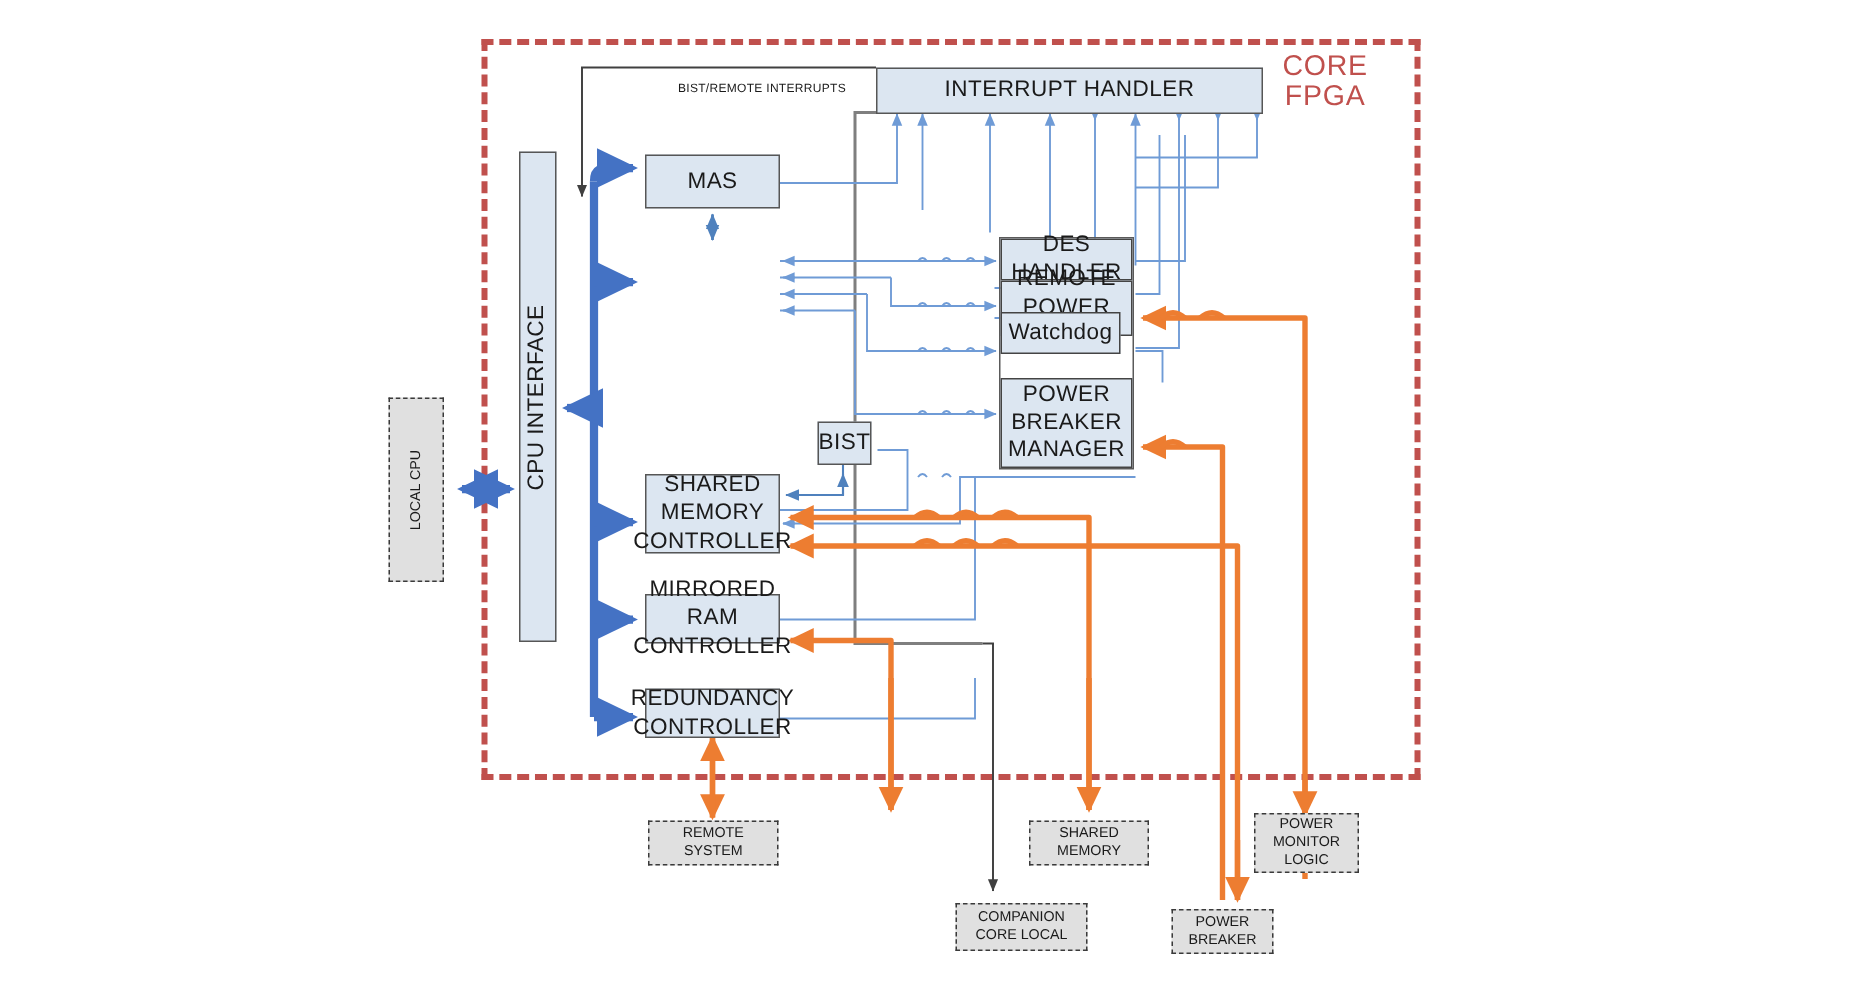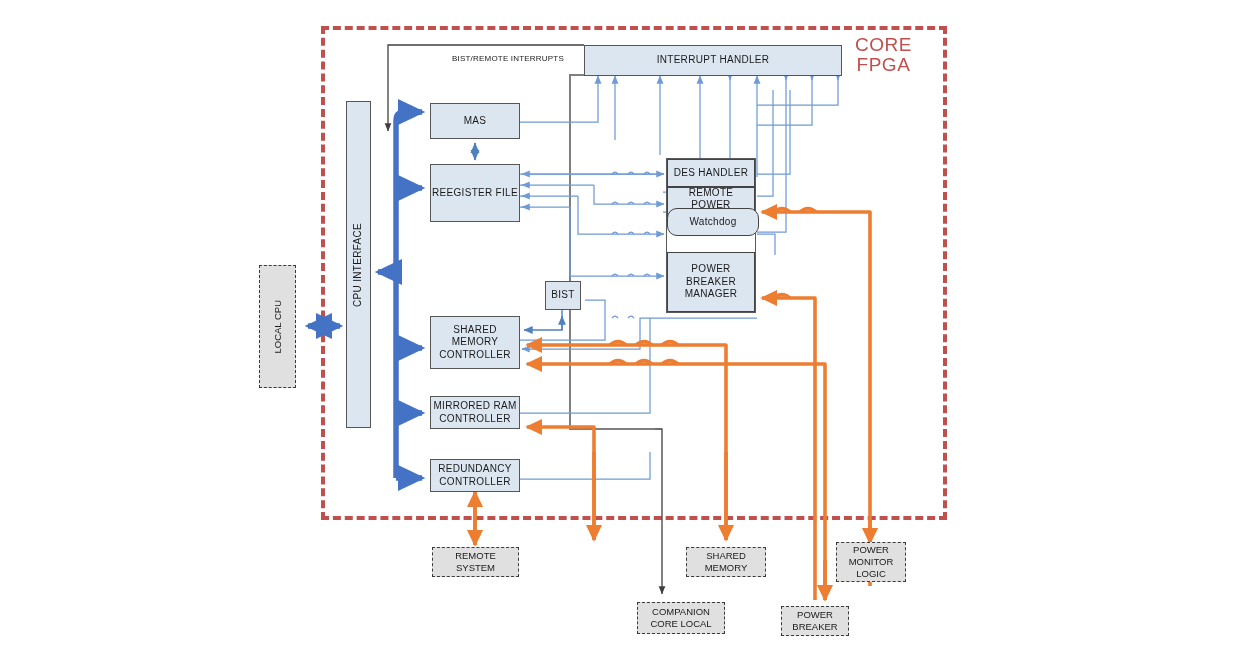--- a/index.html
+++ b/index.html
@@ -1,21 +1,21 @@
 <!DOCTYPE html>
 <html><head>
 <meta charset="utf-8">
 <style>
   html,body{margin:0;padding:0;background:#ffffff;}
   body{font-family:"Liberation Sans",sans-serif;}
   #stage{position:relative;width:1244px;height:666px;background:#fff;overflow:hidden;}
   svg.layer{position:absolute;left:0;top:0;width:1244px;height:666px;}
   .blk{position:absolute;box-sizing:border-box;display:flex;align-items:center;justify-content:center;
        text-align:center;background:#dce6f1;border:1.6px solid #565656;
-       font-size:10px;color:#1a1a1a;letter-spacing:.3px;line-height:1.25;padding:1px;}
+       font-size:15px;color:#1a1a1a;letter-spacing:.3px;line-height:1.25;padding:1px;}
   .blk.sub{border:1.4px solid #444;}
   .ext{position:absolute;box-sizing:border-box;display:flex;align-items:center;justify-content:center;
        text-align:center;background:#e0e0e0;border:1.6px dashed #3a3a3a;
        font-size:9.5px;color:#1a1a1a;line-height:1.25;padding:1px;}
   .vert{writing-mode:vertical-rl;transform:rotate(180deg);}
   .lbl{position:absolute;font-size:8px;color:#1a1a1a;letter-spacing:.2px;white-space:nowrap;}
   .corelbl{position:absolute;font-size:19px;font-weight:normal;color:#c0504d;line-height:1.05;
            text-align:center;letter-spacing:.5px;}
   .fpga-border{position:absolute;box-sizing:border-box;border:4px dashed #c0504d;}
 </style>
@@ -177,23 +177,20 @@
   </div>
 
   <div class="ext" style="left:259px;top:265px;width:37px;height:123px;">
     <span class="vert">LOCAL CPU</span>
   </div>
 
   <div class="blk" style="left:430px;top:103px;width:90px;height:36px;">
     <span>MAS</span>
   </div>
 
-  <div class="blk" style="left:430px;top:164px;width:90px;height:58px;">
-    <span>REEGISTER FILE</span>
-  </div>
 
   <div class="blk" style="left:430px;top:316px;width:90px;height:53px;white-space:pre-line;">
     <span>SHARED
 MEMORY
 CONTROLLER</span>
   </div>
 
   <div class="blk" style="left:430px;top:396px;width:90px;height:33px;white-space:pre-line;text-align:center;">
     <span>MIRRORED RAM
 CONTROLLER</span>
@@ -213,21 +210,21 @@
 
   <div class="blk sub" style="left:667px;top:159px;width:88px;height:28px;">
     <span>DES HANDLER</span>
   </div>
 
   <div class="blk sub" style="left:667px;top:187px;width:88px;height:37px;white-space:pre-line;">
     <span>REMOTE POWER
 MONITOR</span>
   </div>
 
-  <div class="blk sub" style="left:667px;top:208px;width:92px;height:28px;border-radius:10px;">
+  <div class="blk sub" style="left:667px;top:208px;width:80px;height:28px;">
     <span>Watchdog</span>
   </div>
 
   <div class="blk sub" style="left:667px;top:252px;width:88px;height:60px;white-space:pre-line;">
     <span>POWER
 BREAKER
 MANAGER</span>
   </div>
 
   <div class="ext" style="left:432px;top:547px;width:87px;height:30px;white-space:pre-line;">

